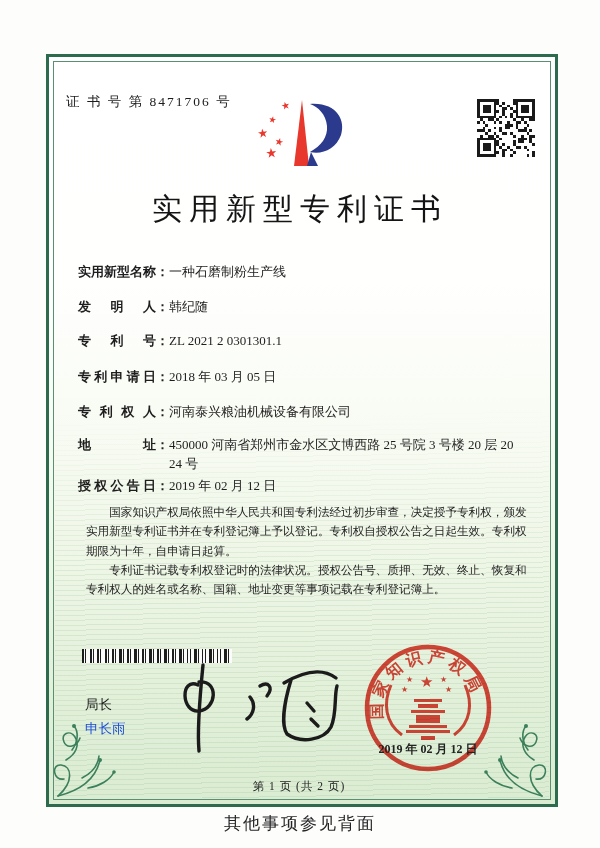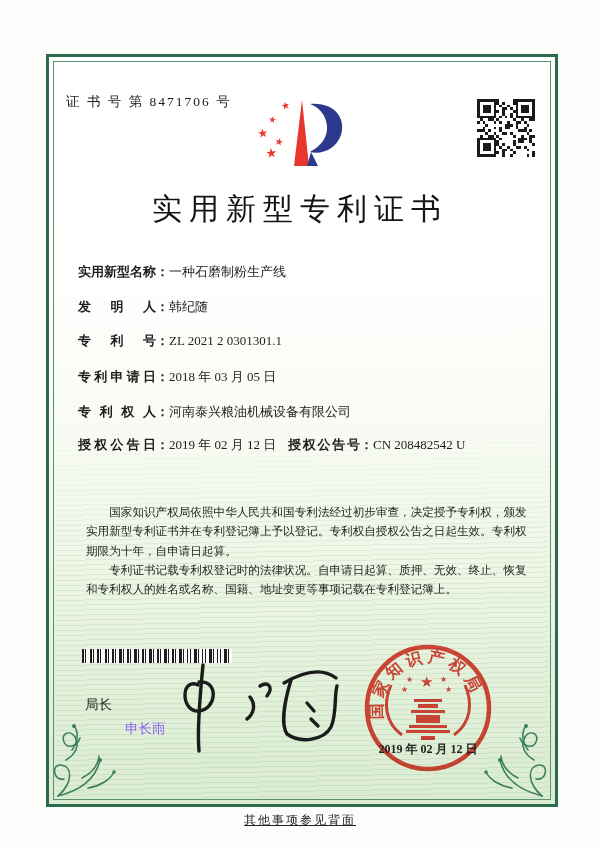--- a/index.html
+++ b/index.html
@@ -50,29 +50,29 @@
   .paras{position:absolute;left:78px;top:503px;width:445px;font-size:11.6px;line-height:19.3px;color:#242424;margin-left:8px;}
   .paras p{margin:0;text-indent:2em;}
   
   .barcode{
     position:absolute;left:82px;top:649px;width:150px;height:14px;
     background:repeating-linear-gradient(90deg,
       #1d1d1d 0 1.5px,#fbfbfb 1.5px 3px,#1d1d1d 3px 4px,#fbfbfb 4px 7.5px,
       #1d1d1d 7.5px 10px,#fbfbfb 10px 11px,#1d1d1d 11px 12px,#fbfbfb 12px 15px);
   }
   .sig-title{position:absolute;left:85px;top:696px;font-size:13.5px;color:#1c1c1c;}
-  .sig-name{position:absolute;left:85px;top:720px;font-size:13.5px;color:#8b5cf6;margin-left:40px;}
+  .sig-name{position:absolute;left:85px;top:720px;font-size:13.5px;color:#1d4ed8;}
   .signature{position:absolute;left:168px;top:653px;width:180px;height:102px;}
   .seal{position:absolute;left:361px;top:641px;width:134px;height:134px;mix-blend-mode:multiply;opacity:.93;}
   .seal-date{
     position:absolute;left:363px;top:741px;width:130px;text-align:center;
     font-size:12px;font-weight:600;color:#222;z-index:5;
   }
   .page-num{position:absolute;left:46px;width:506px;top:779px;text-align:center;font-size:11.5px;letter-spacing:1px;color:#242424;}
-  .note{position:absolute;left:0;right:0;top:812px;text-align:center;font-size:12px;letter-spacing:2px;color:#242424;text-decoration:underline;}
+  .note{position:absolute;left:0;right:0;top:812px;text-align:center;font-size:17px;letter-spacing:2px;color:#242424;}
 </style>
 </head>
 <body>
 
 <div class="page">
 
   <div class="frame">
     <div class="frame-inner"></div>
     <div class="texture"></div>
   </div>
@@ -337,29 +337,31 @@
     </div>
     <div class="frow h36">
       <span class="lab">专利号</span><span class="colon">：</span><span class="val">ZL 2021 2 0301301.1</span>
     </div>
     <div class="frow h35">
       <span class="lab">专利申请日</span><span class="colon">：</span><span class="val">2018 年 03 月 05 日</span>
     </div>
     <div class="frow h33">
       <span class="lab">专利权人</span><span class="colon">：</span><span class="val">河南泰兴粮油机械设备有限公司</span>
     </div>
+    <div class="frow addr-row">
+      <span class="lab">地址</span><span class="colon">：</span><span class="val">450000  河南省郑州市金水区文博西路 25 号院 3 号楼 20 层 2024 号</span>
+    </div>
     <div class="frow grant-row">
       <span class="lab">授权公告日</span><span class="colon">：</span><span class="val">2019 年 02 月 12 日</span>
-      <span class="pair2"><span class="lab" style="width:72px">授权公告号</span><span class="colon">：</span><span>CN 208482542 U</span></span>
     </div>
   </div>
 
   <div class="paras">
     <p>国家知识产权局依照中华人民共和国专利法经过初步审查，决定授予专利权，颁发实用新型专利证书并在专利登记簿上予以登记。专利权自授权公告之日起生效。专利权期限为十年，自申请日起算。</p>
-    <p>专利证书记载专利权登记时的法律状况。自申请日起算、质押、无效、终止、恢复和专利权人的姓名或名称、国籍、地址变更等事项记载在专利登记簿上。</p>
+    <p>专利证书记载专利权登记时的法律状况。授权公告号、质押、无效、终止、恢复和专利权人的姓名或名称、国籍、地址变更等事项记载在专利登记簿上。</p>
   </div>
 
   <div class="barcode"></div>
   <div class="sig-title">局长</div>
   <div class="sig-name">申长雨</div>
 
   <svg class="signature" viewBox="0 0 180 102">
     <g stroke="#1b1b1b" stroke-width="3.4" fill="none" stroke-linecap="round" stroke-linejoin="round">
       <path d="M30,32 C12,24 13,60 31,58 C49,56 51,27 31,29"></path>
       <path d="M35,12 C32,42 29,76 31,98"></path>
@@ -392,15 +394,16 @@
       <rect x="55" y="74" width="24" height="8"></rect>
       <rect x="48" y="84" width="38" height="3"></rect>
       <rect x="45" y="89" width="44" height="3"></rect>
       <path d="M30,44 C22,62 24,82 41,94" stroke="#e23a2e" stroke-width="3" fill="none"></path>
       <path d="M104,44 C112,62 110,82 93,94" stroke="#e23a2e" stroke-width="3" fill="none"></path>
       <rect x="60" y="95" width="14" height="4"></rect>
     </g>
   </svg>
   <div class="seal-date">2019 年 02 月 12 日</div>
 
+  <div class="page-num">第 1 页 (共 2 页)</div>
   <div class="note">其他事项参见背面</div>
 
 </div>
 
 </body></html>

